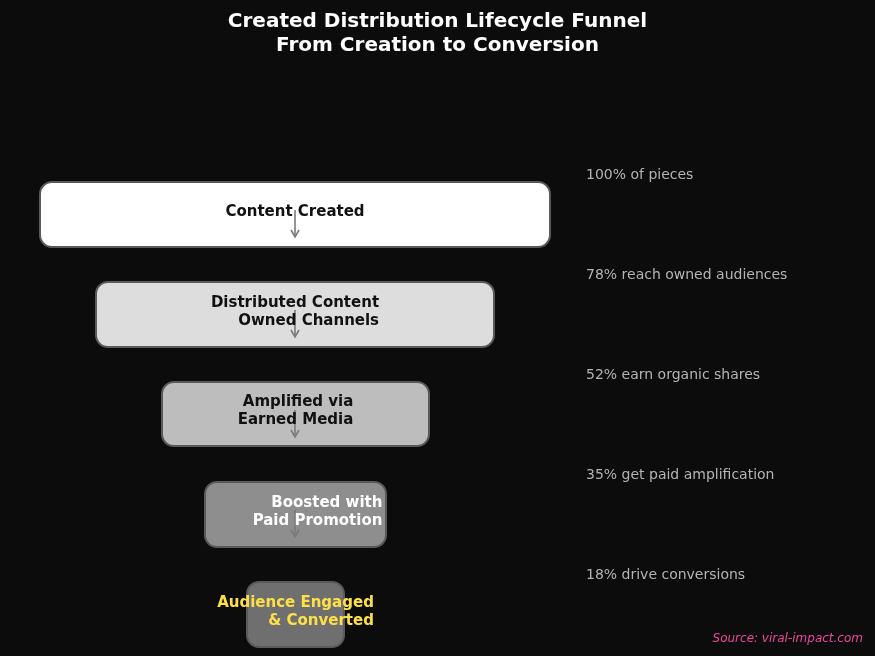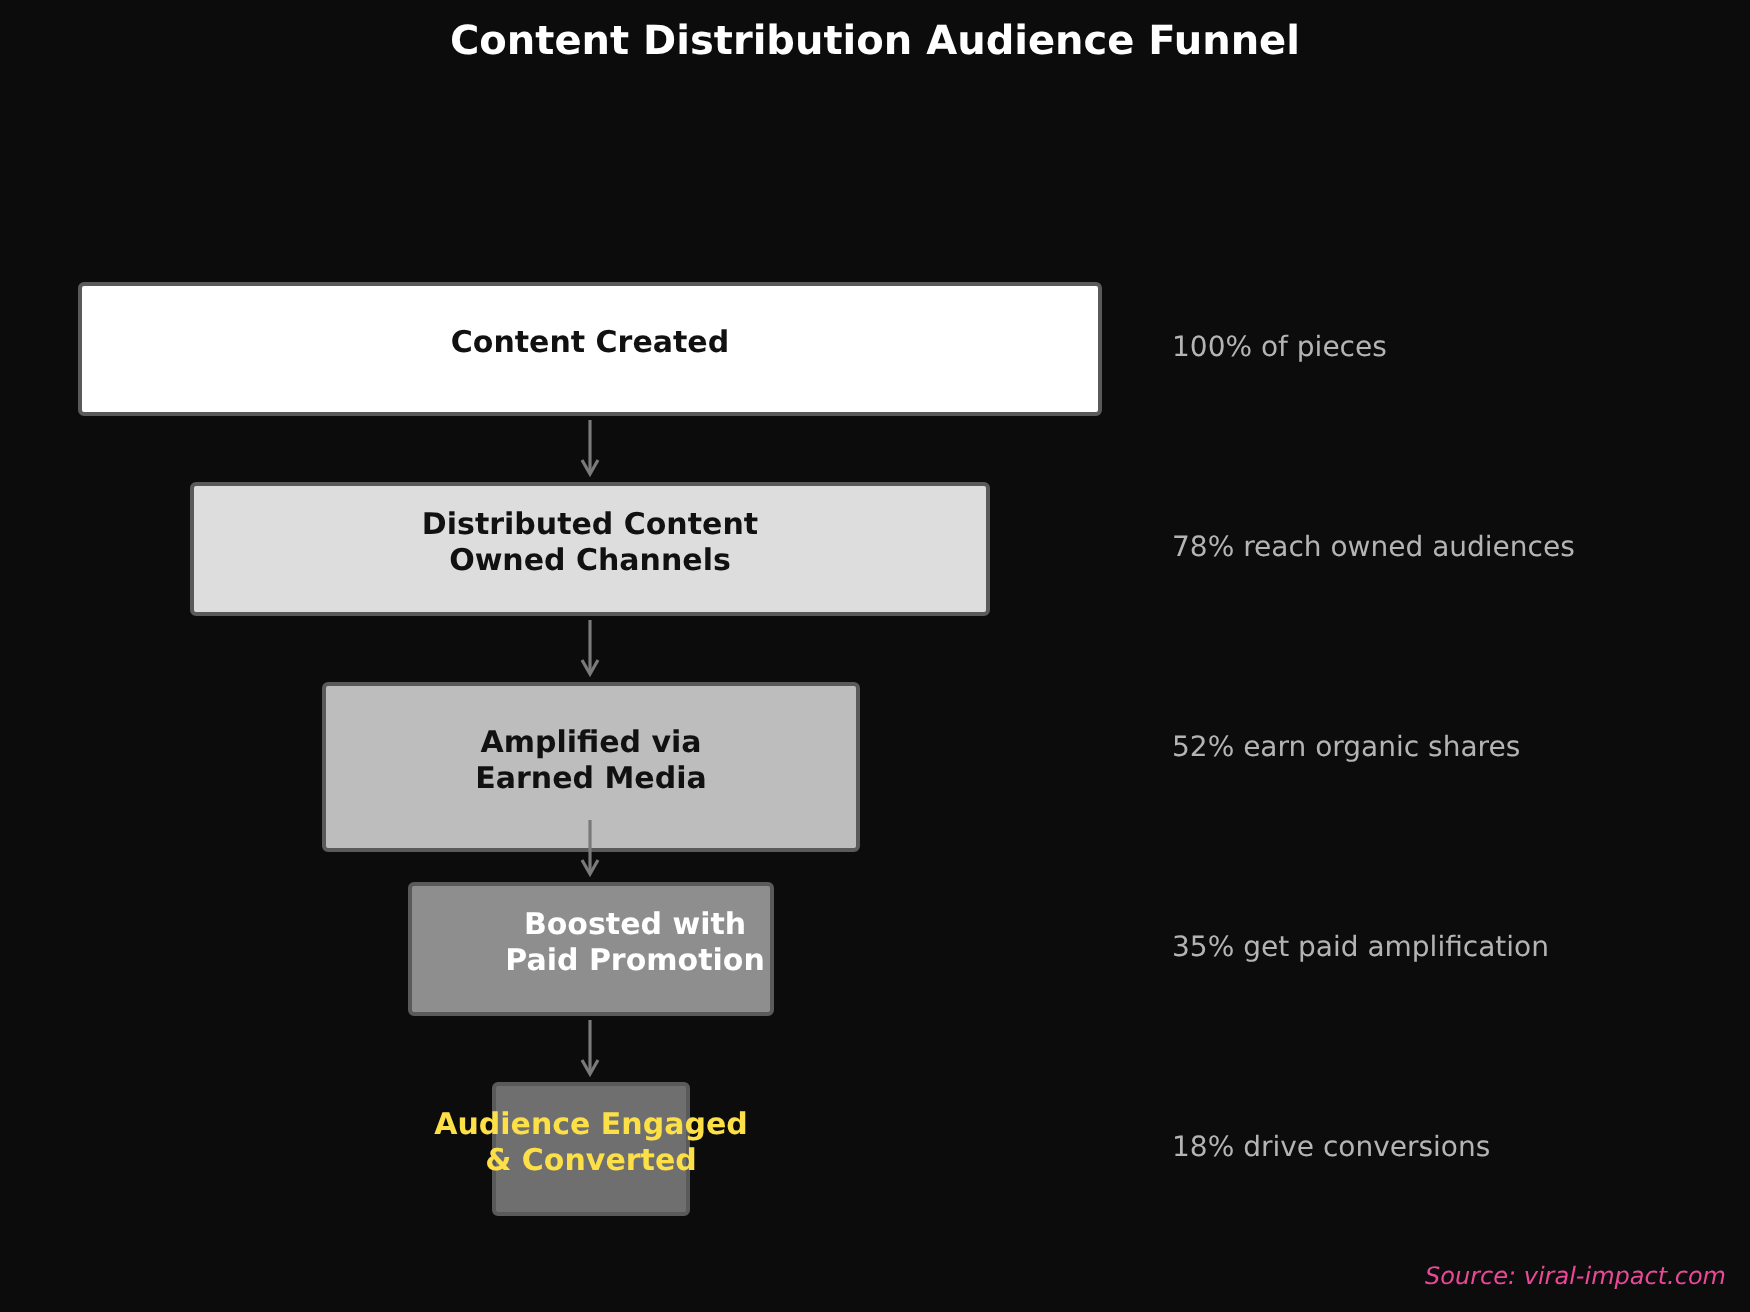--- a/index.html
+++ b/index.html
@@ -9,52 +9,53 @@
       font-family: "DejaVu Sans", sans-serif;
       position: relative;
     }
     .title {
       position: absolute; left: 0; top: 8px; width: 875px;
       text-align: center; color: #ffffff; font-weight: bold;
       font-size: 20px; line-height: 24px;
     }
     .stage {
       position: absolute; box-sizing: border-box;
-      border: 2px solid #5a5a5a; border-radius: 3px;
+      border: 2px solid #5a5a5a; border-radius: 13px;
       display: flex; align-items: center; justify-content: center;
-      text-align: center; font-weight: bold; font-size: 15px; line-height: 18px;
+      text-align: right; font-weight: bold; font-size: 15px; line-height: 18px; margin-top: 40px;
     }
     .stage .lbl { white-space: pre-line; position: relative; z-index: 2; }
     .arrow {
       position: absolute; width: 10px; height: 30px;
     }
     .note {
       position: absolute; left: 567px; color: #b4b4b4; font-size: 14px;
       line-height: 16px; white-space: nowrap; margin-left: 19px;
     }
     .source {
       position: absolute; right: 12px; top: 631px; color: #ec4899;
       font-style: italic; font-size: 12px;
     }
   </style>
 </head>
 <body>
 
 <div class="title">
-  <div>Content Distribution Audience Funnel</div>
+  <div>Created Distribution Lifecycle Funnel</div>
+  <div>From Creation to Conversion</div>
 </div>
 
 <div class="stage" style="left:39px; top:141px; width:512px; height:67px; background:#ffffff; color:#111111;">
   <span class="lbl" style="margin-top:-8px;">Content Created</span>
 </div>
 <div class="stage" style="left:95px; top:241px; width:400px; height:67px; background:#dddddd; color:#111111;">
   <span class="lbl" style="margin-top:-8px;">Distributed Content
 Owned Channels</span>
 </div>
-<div class="stage" style="left:161px; top:341px; width:269px; height:85px; background:#bdbdbd; color:#111111;">
+<div class="stage" style="left:161px; top:341px; width:269px; height:66px; background:#bdbdbd; color:#111111;">
   <span class="lbl" style="margin-top:-8px;">Amplified via
 Earned Media</span>
 </div>
 <div class="stage" style="left:204px; top:441px; width:183px; height:67px; background:#8e8e8e; color:#ffffff;padding-left:44px;">
   <span class="lbl" style="margin-top:-8px;">Boosted with
 Paid Promotion</span>
 </div>
 <div class="stage" style="left:246px; top:541px; width:99px; height:67px; background:#6f6f6f; color:#fde047; overflow:visible;">
   <span class="lbl" style="margin-top:-8px; white-space:pre;">Audience Engaged
 &amp; Converted</span>

